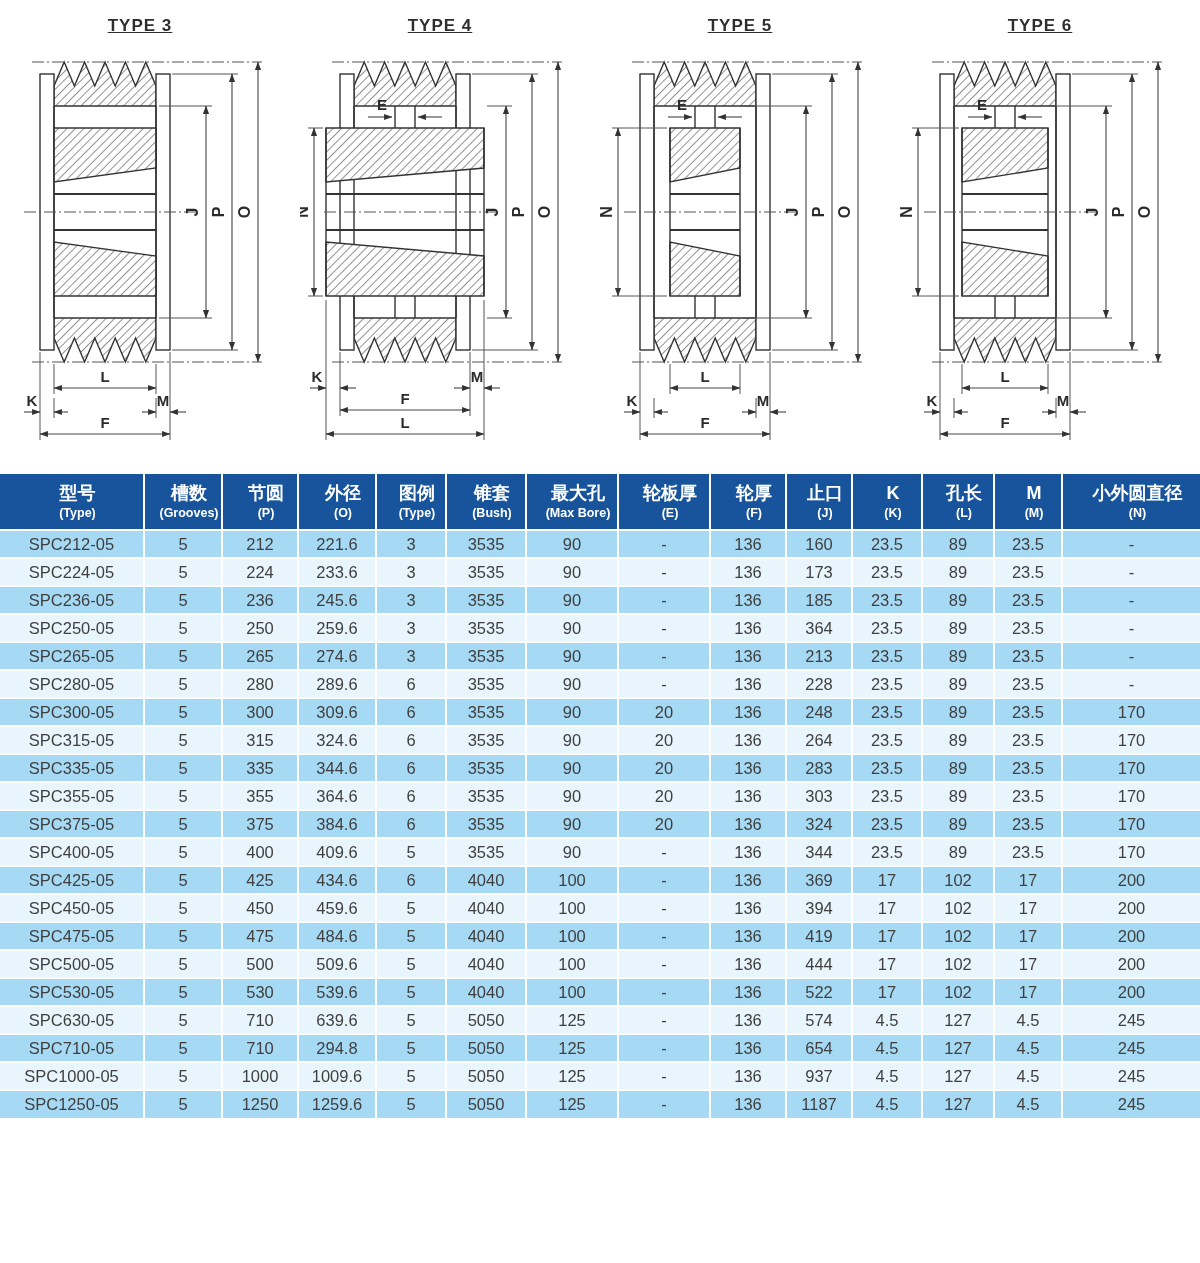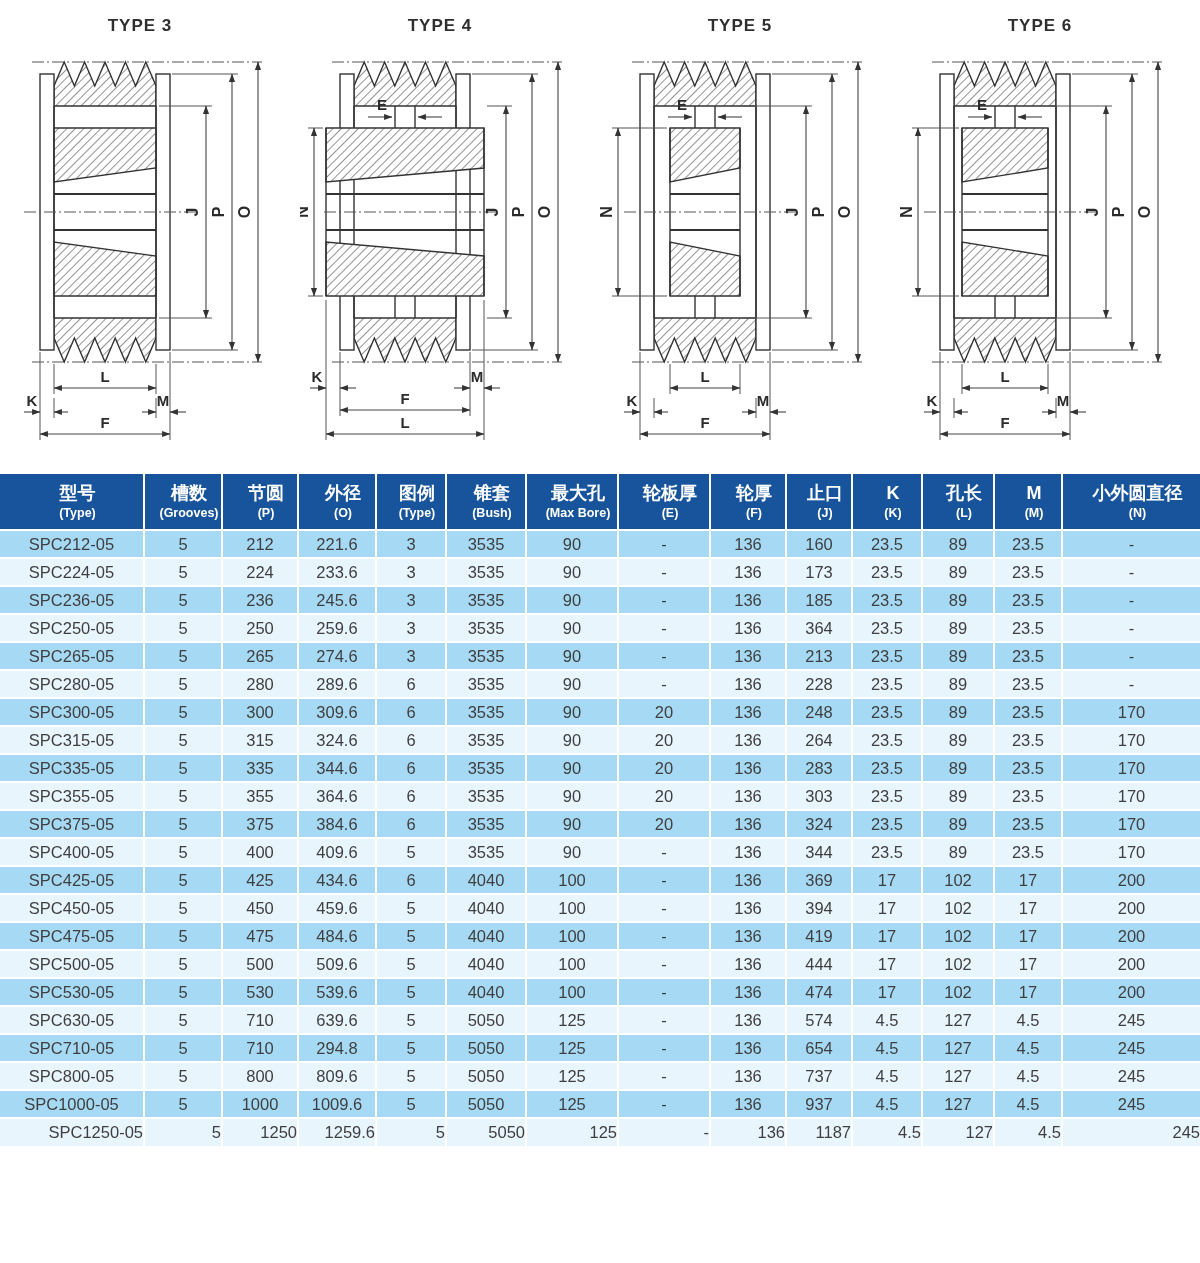--- a/index.html
+++ b/index.html
@@ -8,39 +8,39 @@
   }
   *{box-sizing:border-box;margin:0;padding:0;}
   body{
     width:1200px;height:1263px;background:#ffffff;overflow:hidden;
     font-family:"Liberation Sans","DejaVu Sans",sans-serif;
   }
   .top{height:474px;display:flex;background:#fff;}
   .diagram{width:300px;height:474px;position:relative;}
   .diagram-title{
     margin-top:16px;height:24px;text-align:center;font-weight:bold;
-    font-size:17px;color:#2e2e2e;letter-spacing:1px;width:260px;margin-left:10px;
+    font-size:17px;color:#2e2e2e;letter-spacing:1px;width:260px;margin-left:10px;text-decoration:underline;
   }
   .diagram svg{display:block;margin:2px auto 0 auto;}
   table{width:1200px;border-collapse:collapse;table-layout:fixed;}
   th{
     background:var(--header-bg);color:var(--header-text);
     padding:7px 0 8px 12px;vertical-align:middle;
   }
   th .h-cn{font-size:18px;font-weight:bold;line-height:24px;}
   th .h-en{font-size:12.5px;font-weight:bold;line-height:16px;}
   td{
     text-align:center;vertical-align:middle;height:28px;
     font-size:16.5px;color:var(--cell-text);
   }
   th,td{border-right:2px solid #fff;border-bottom:2px solid #fff;}
   th:last-child,td:last-child{border-right:none;}
   tbody tr:nth-child(odd){background:var(--row-a);}
   tbody tr:nth-child(even){background:var(--row-b);}
-  tbody tr:last-child td{border-bottom:none;text-align:right;}
+  tbody tr:last-child td{border-bottom:none;}
 </style>
 </head>
 <body>
 
 <div>
   <div class="top">
       <div class="diagram">
         <div class="diagram-title">TYPE 3</div>
         <svg width="300" height="404" viewBox="0 0 300 404">
           <defs>
@@ -634,21 +634,21 @@
         <tr>
           <td>SPC530-05</td>
           <td>5</td>
           <td>530</td>
           <td>539.6</td>
           <td>5</td>
           <td>4040</td>
           <td>100</td>
           <td>-</td>
           <td>136</td>
-          <td>474</td>
+          <td>522</td>
           <td>17</td>
           <td>102</td>
           <td>17</td>
           <td>200</td>
         </tr>
         <tr>
           <td>SPC630-05</td>
           <td>5</td>
           <td>710</td>
           <td>639.6</td>
@@ -673,36 +673,20 @@
           <td>125</td>
           <td>-</td>
           <td>136</td>
           <td>654</td>
           <td>4.5</td>
           <td>127</td>
           <td>4.5</td>
           <td>245</td>
         </tr>
         <tr>
-          <td>SPC800-05</td>
-          <td>5</td>
-          <td>800</td>
-          <td>809.6</td>
-          <td>5</td>
-          <td>5050</td>
-          <td>125</td>
-          <td>-</td>
-          <td>136</td>
-          <td>737</td>
-          <td>4.5</td>
-          <td>127</td>
-          <td>4.5</td>
-          <td>245</td>
-        </tr>
-        <tr>
           <td>SPC1000-05</td>
           <td>5</td>
           <td>1000</td>
           <td>1009.6</td>
           <td>5</td>
           <td>5050</td>
           <td>125</td>
           <td>-</td>
           <td>136</td>
           <td>937</td>

